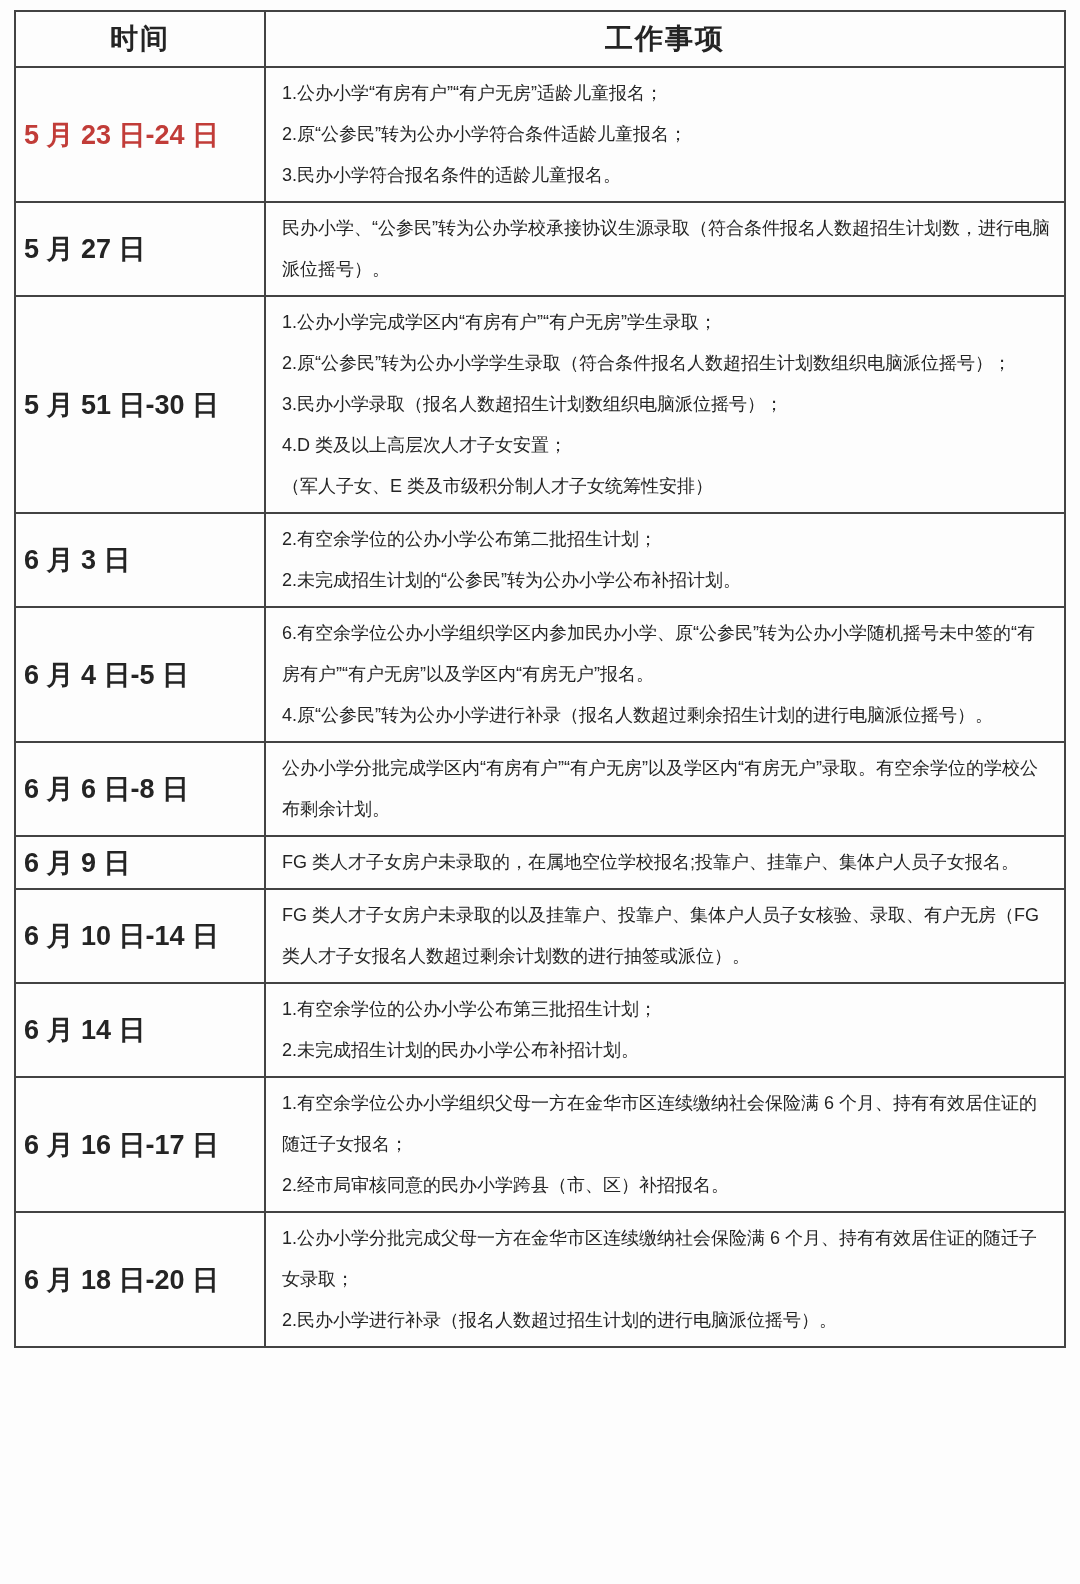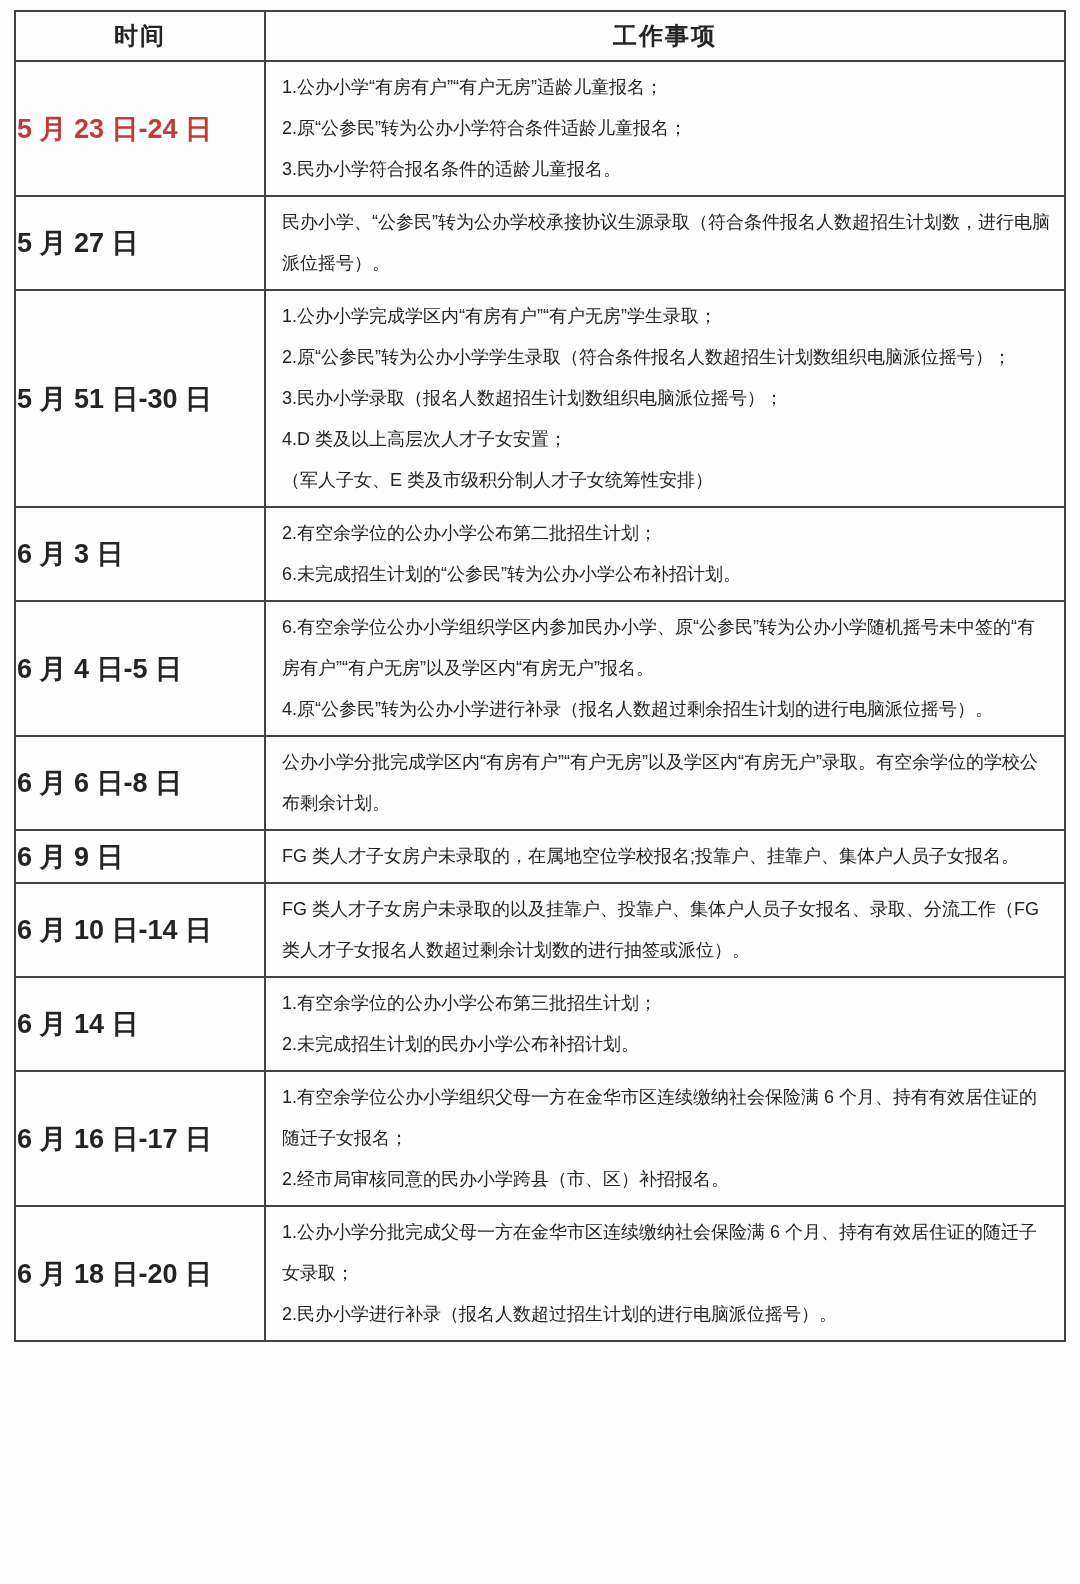--- a/index.html
+++ b/index.html
@@ -22,30 +22,30 @@
     table-layout: fixed;
   }
   table.schedule col.c-time { width: 250px; }
   table.schedule col.c-task { width: 800px; }
   table.schedule th,
   table.schedule td {
     border: 2px solid #434343;
     vertical-align: middle;
   }
   table.schedule th {
-    font-size: 24px;
+    font-size: 28px;
     font-weight: bold;
     text-align: center;
     padding: 8px 4px;
     letter-spacing: 2px;
   }
   td.time-cell {
     font-size: 27px;
     font-weight: bold;
-    padding: 4px 10px 4px 1px;
+    padding: 4px 10px 4px 8px;
     white-space: nowrap;
   }
   td.time-cell.highlight { color: #c13c38; }
   td.task-cell {
     font-size: 18px;
     padding: 5px 12px 5px 16px;
     line-height: 41px;
   }
   td.task-cell p { margin: 0; }
 </style>
@@ -86,21 +86,21 @@
             <p>2.原“公参民”转为公办小学学生录取（符合条件报名人数超招生计划数组织电脑派位摇号）；</p>
             <p>3.民办小学录取（报名人数超招生计划数组织电脑派位摇号）；</p>
             <p>4.D 类及以上高层次人才子女安置；</p>
             <p>（军人子女、E 类及市级积分制人才子女统筹性安排）</p>
           </td>
         </tr>
         <tr>
           <td class="time-cell">6 月 3 日</td>
           <td class="task-cell">
             <p>2.有空余学位的公办小学公布第二批招生计划；</p>
-            <p>6.未完成招生计划的“公参民”转为公办小学公布补招计划。</p>
+            <p>2.未完成招生计划的“公参民”转为公办小学公布补招计划。</p>
           </td>
         </tr>
         <tr>
           <td class="time-cell">6 月 4 日-5 日</td>
           <td class="task-cell">
             <p>6.有空余学位公办小学组织学区内参加民办小学、原“公参民”转为公办小学随机摇号未中签的“有房有户”“有户无房”以及学区内“有房无户”报名。</p>
             <p>4.原“公参民”转为公办小学进行补录（报名人数超过剩余招生计划的进行电脑派位摇号）。</p>
           </td>
         </tr>
         <tr>
@@ -111,21 +111,21 @@
         </tr>
         <tr>
           <td class="time-cell">6 月 9 日</td>
           <td class="task-cell">
             <p>FG 类人才子女房户未录取的，在属地空位学校报名;投靠户、挂靠户、集体户人员子女报名。</p>
           </td>
         </tr>
         <tr>
           <td class="time-cell">6 月 10 日-14 日</td>
           <td class="task-cell">
-            <p>FG 类人才子女房户未录取的以及挂靠户、投靠户、集体户人员子女报名、录取、分流工作（FG 类人才子女报名人数超过剩余计划数的进行抽签或派位）。</p>
+            <p>FG 类人才子女房户未录取的以及挂靠户、投靠户、集体户人员子女核验、录取、有户无房（FG 类人才子女报名人数超过剩余计划数的进行抽签或派位）。</p>
           </td>
         </tr>
         <tr>
           <td class="time-cell">6 月 14 日</td>
           <td class="task-cell">
             <p>1.有空余学位的公办小学公布第三批招生计划；</p>
             <p>2.未完成招生计划的民办小学公布补招计划。</p>
           </td>
         </tr>
         <tr>

